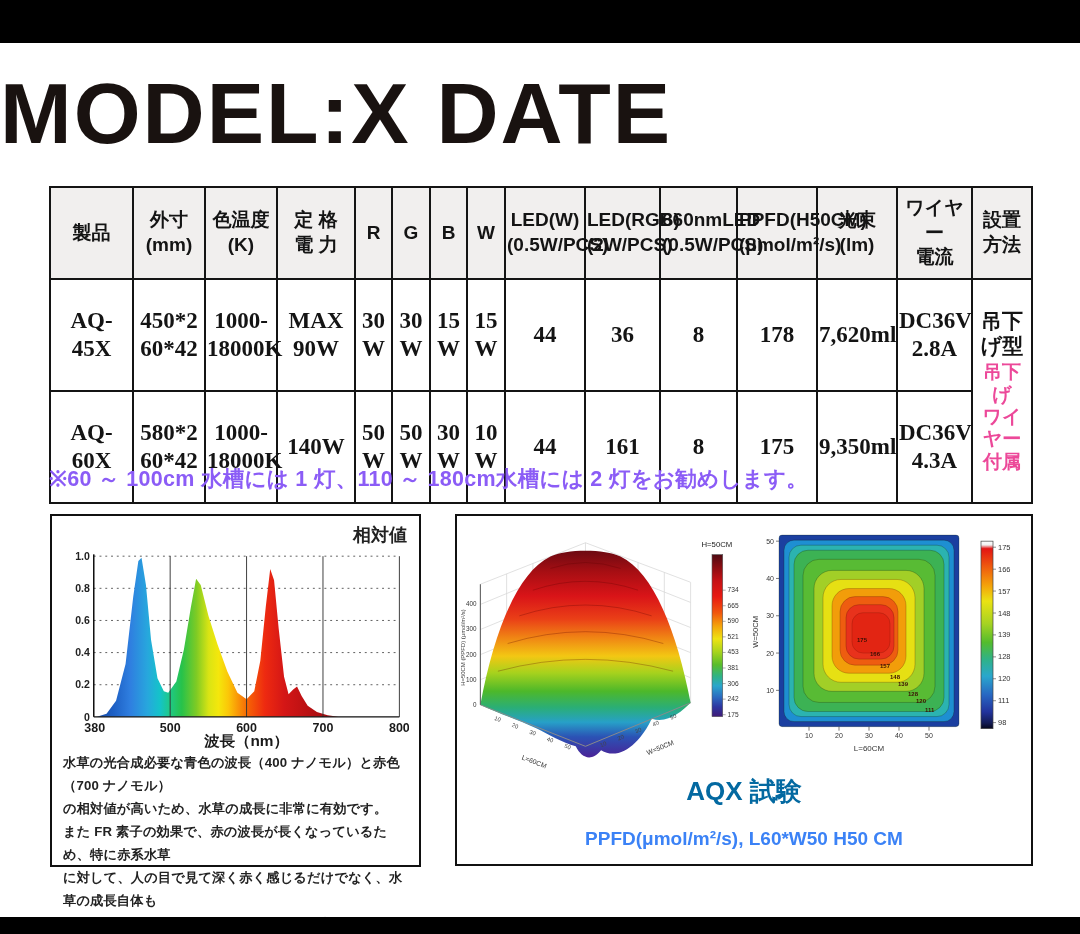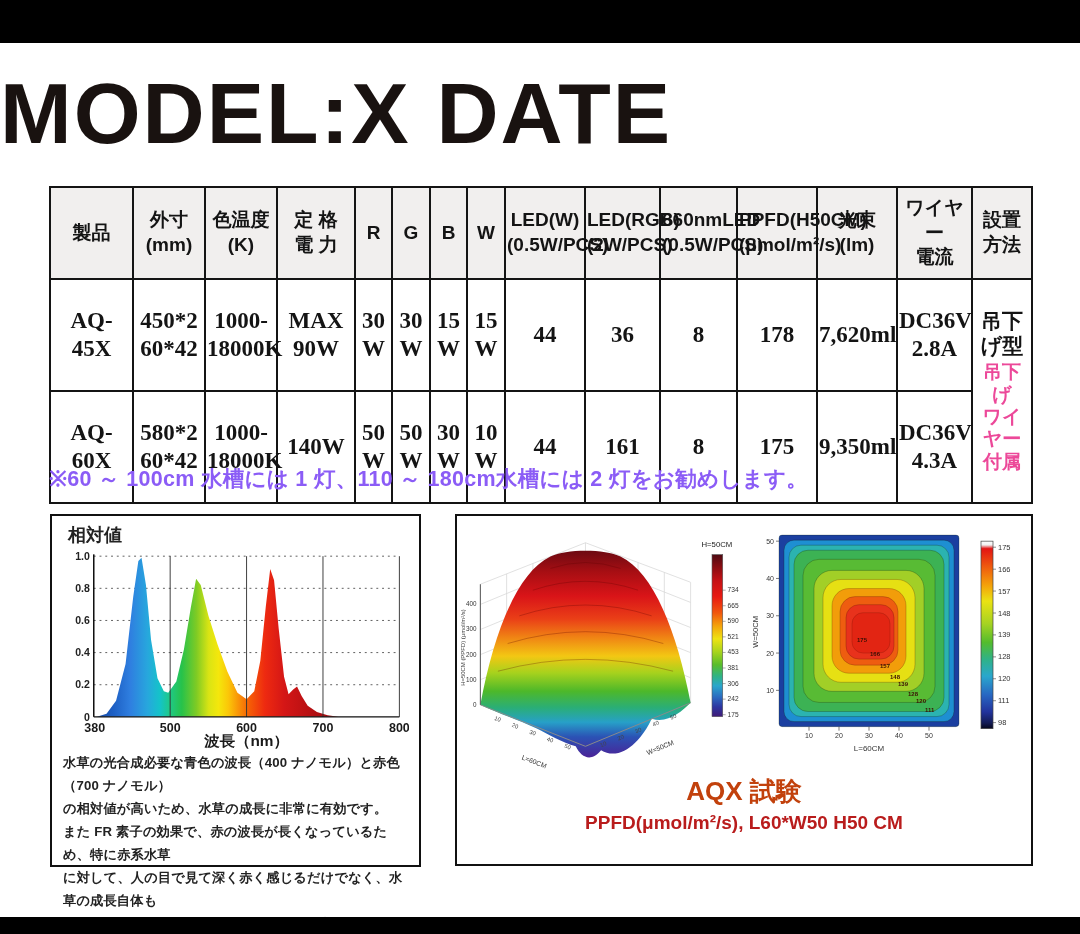--- a/index.html
+++ b/index.html
@@ -21,28 +21,28 @@
   .pre{white-space:pre-line;}
   th.h-sm{font-size:14px;font-weight:700;}
   th.h-xs{font-size:12.5px;font-weight:700;}
   td.c-sm{font-size:21px;}
   .install-cell .ins-type{font-size:21px;font-weight:700;color:#141414;}
   .install-cell .ins-note{font-size:19px;font-weight:700;color:#ec4899;line-height:1.18;margin-top:2px;}
   .note{position:absolute;left:49px;top:463px;font-size:21.5px;font-weight:700;color:#8b5cf6;letter-spacing:.3px;}
   .panel{position:absolute;background:#fff;border:2px solid #111;box-sizing:border-box;}
   .panel-left{left:50px;top:514px;width:371px;height:353px;}
   .panel-right{left:455px;top:514px;width:578px;height:352px;}
-  .rel-label{margin:7px 12px 0 16px;font-size:18px;font-weight:700;color:#222;}
+  .rel-label{margin:7px 12px 0 16px;font-size:18px;font-weight:700;color:#222;text-align:right;}
   .spec-svg{display:block;margin:0 auto;}
   .desc{margin:3px 11px 0 11px;font-size:13.2px;font-weight:600;line-height:1.74;color:#222;
         letter-spacing:.2px;white-space:pre-line;}
   .charts-row{display:flex;align-items:flex-start;margin-top:5px;}
   .caption{text-align:center;margin-top:1px;}
-  .caption-title{font-size:26px;font-weight:700;color:#c2410c;}
-  .caption-sub{font-size:19px;font-weight:600;color:#b91c1c;margin-top:3px;}
+  .caption-title{font-size:26px;font-weight:700;color:#0369a1;}
+  .caption-sub{font-size:19px;font-weight:600;color:#3b82f6;margin-top:19px;}
   text{font-family:"Liberation Sans",sans-serif;}
 </style>
 </head>
 <body>
 
 <div class="canvas">
 
   <div class="bar bar-top"></div>
 
   <div class="title">MODEL:X DATE</div>

